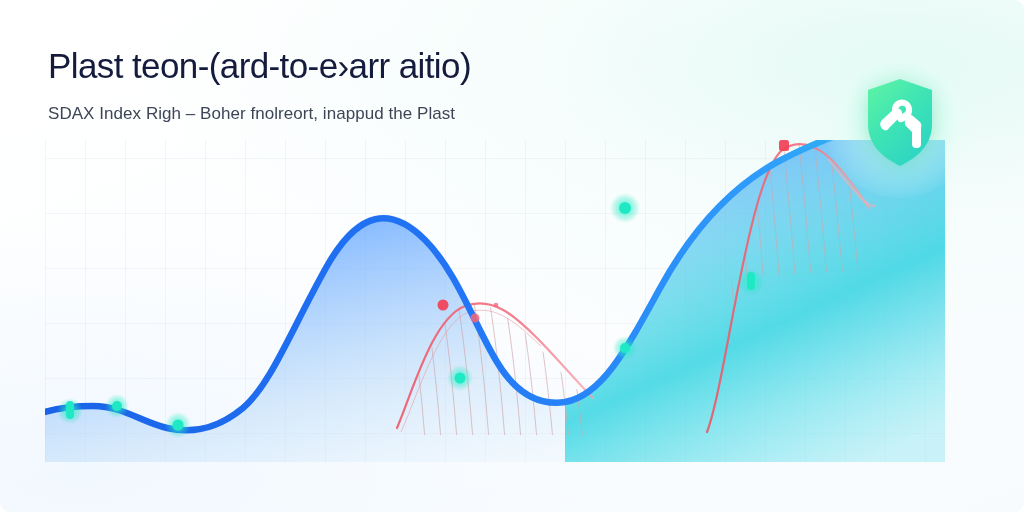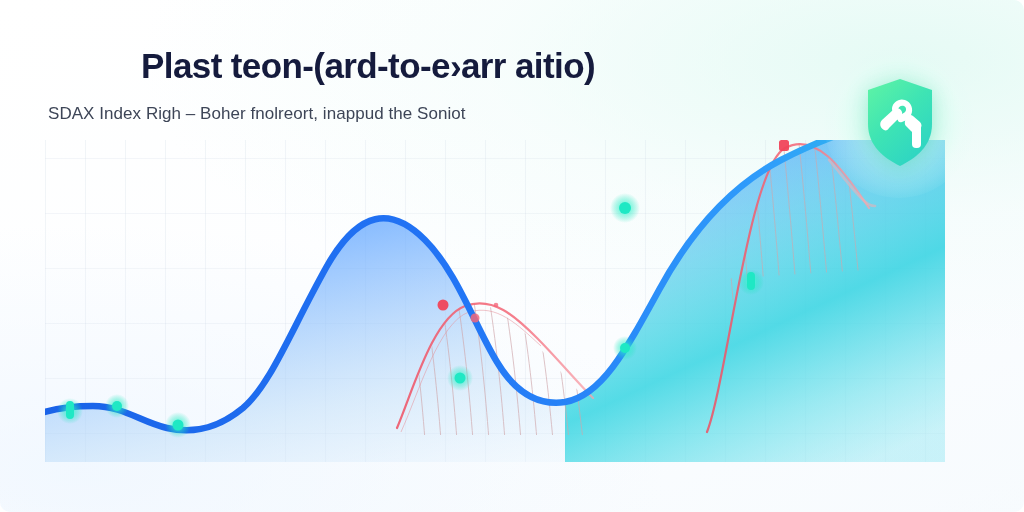--- a/index.html
+++ b/index.html
@@ -70,25 +70,24 @@
   .header {
     position: absolute;
     left: 48px;
     top: 46px;
     width: 640px;
   }
   .title {
     margin: 0;
     font-size: 35px;
     line-height: 1.16;
-    font-weight: 700;
+    font-weight: 400;
     letter-spacing: -0.6px;
     color: #151b3d;
     white-space: nowrap;
-    text-align: center;
   }
   .subtitle {
     margin: 16px 0 0 0;
     font-size: 17px;
     line-height: 1.3;
     font-weight: 400;
     letter-spacing: 0.05px;
     color: #3d4557;
     white-space: nowrap;
   }
@@ -290,21 +289,21 @@
         </g>
 
       </g>
     </svg>
   </div>
 
   <div class="bg-vignette"></div>
 
   <div class="header">
     <h1 class="title">Plast teon-(ard-to-e›arr aitio)</h1>
-    <p class="subtitle">SDAX Index Righ – Boher fnolreort, inappud the Soniot</p>
+    <p class="subtitle">SDAX Index Righ – Boher fnolreort, inappud the Plast</p>
   </div>
 
   <div class="badge-wrap">
     <div class="badge-glow"></div>
     <svg class="badge-svg" viewBox="0 0 76 90">
       <defs>
         <linearGradient id="shieldGrad" x1="0.15" y1="0" x2="0.85" y2="1">
           <stop offset="0%" stop-color="#5bf2a6"></stop>
           <stop offset="45%" stop-color="#3ee4b4"></stop>
           <stop offset="100%" stop-color="#2bd2c6"></stop>

